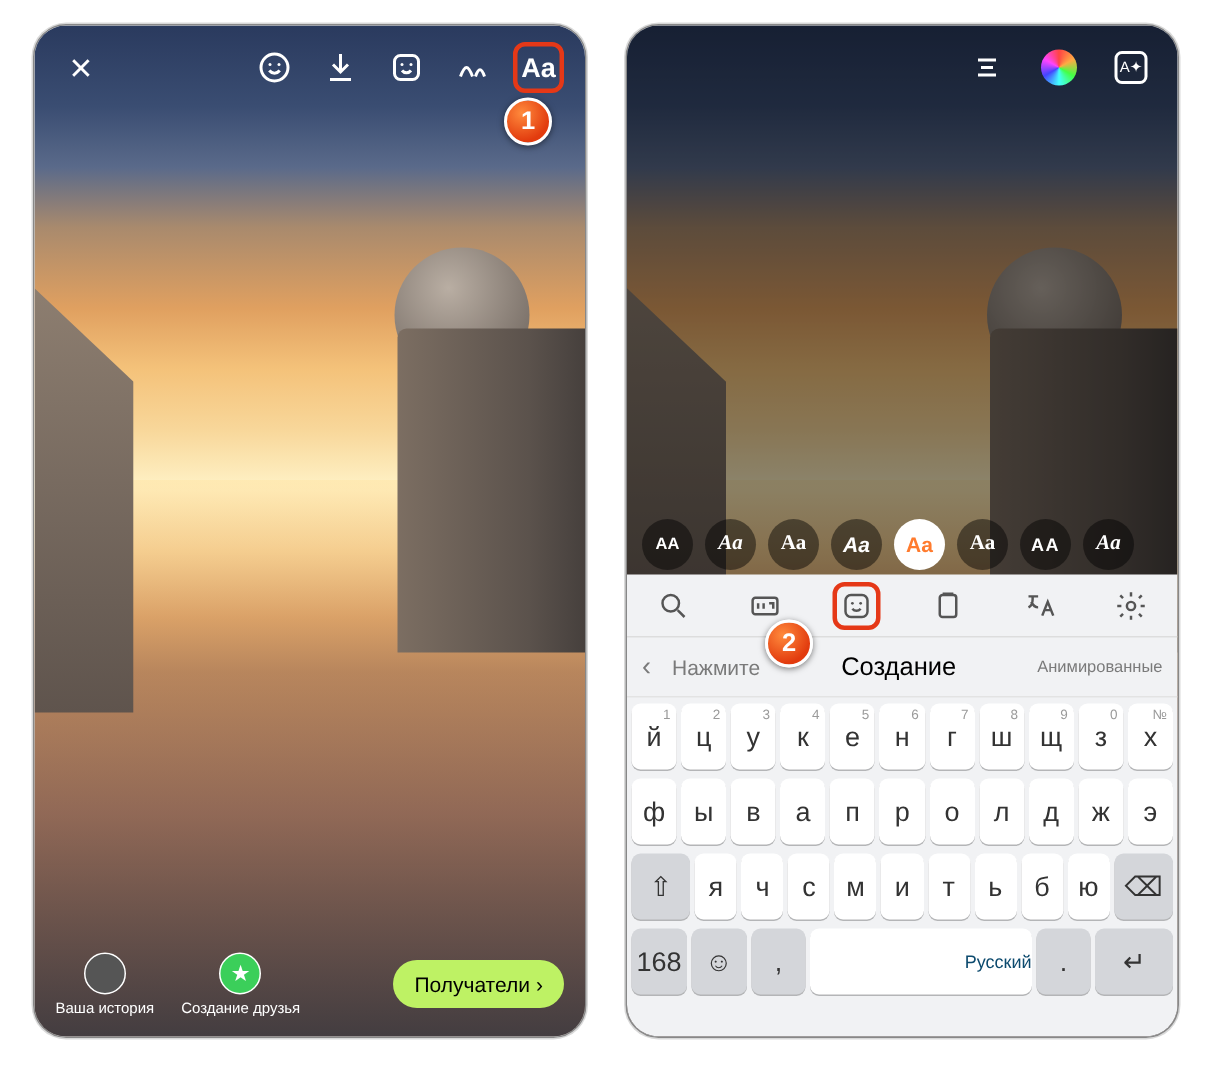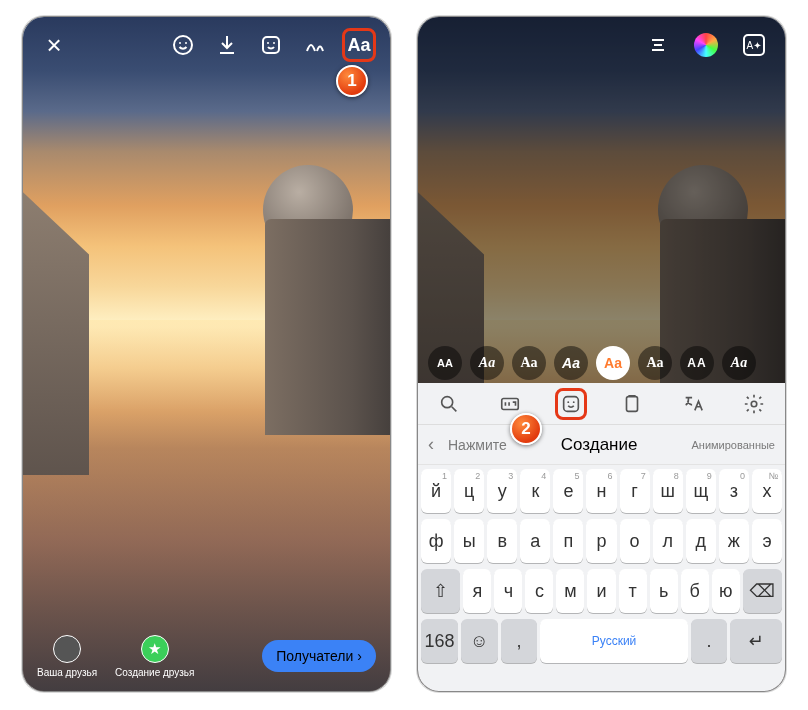--- a/index.html
+++ b/index.html
@@ -106,21 +106,21 @@
     width:28px; height:28px; border-radius:50%;
     background:#555; border:1.5px solid #fff;
   }
   .star-circle {
     width:28px; height:28px; border-radius:50%;
     background:#3bcf5a; border:1.5px solid #fff;
     display:flex; align-items:center; justify-content:center; color:#fff; font-size:15px;
   }
   .recipients-btn {
     margin-left:auto;
-    background:#3b82f6; color:#000; border-radius:22px;
+    background:#bef264; color:#000; border-radius:22px;
     padding:8px 14px; font-size:14px; font-weight:500;
     display:flex; align-items:center; gap:4px; cursor:pointer;
   }
 
   
   .font-row {
     position:absolute; left:0; right:0; bottom:308px;
     height:40px; display:flex; align-items:center; gap:8px;
     padding:0 10px; z-index:6; overflow:hidden;
   }
@@ -165,21 +165,21 @@
   .krow { display:flex; gap:3px; }
   .key {
     flex:1; height:44px; background:#fff; border-radius:6px;
     box-shadow:0 1px 0 rgba(0,0,0,.25);
     display:flex; flex-direction:column; align-items:center; justify-content:center;
     position:relative; cursor:pointer;
   }
   .key .num { position:absolute; top:2px; right:4px; font-size:9px; color:#9a9a9a; }
   .key .ch { font-size:18px; color:#333; }
   .key.fn { background:#d4d6da; font-size:13px; color:#444; }
-  .key.space { flex:4; font-size:12px; color:#3b82f6; }
+  .key.space { flex:4; font-size:12px; color:#0c4a6e;align-items:flex-end; }
   .key.wide { flex:1.4; }
 
   
   .topbar.right .icon-btn { margin-left:14px; }
   .color-wheel {
     width:24px; height:24px; border-radius:50%;
     background: conic-gradient(#f44,#fa4,#4f4,#4ff,#44f,#f4f,#f44);
   }
   .tinybox {
     width:22px; height:22px; border:2px solid #fff; border-radius:5px;
@@ -225,21 +225,21 @@
         </svg>
     </div>
     <div class="icon-btn aa-highlight" style="font-weight:600;font-size:18px;">Aa</div>
   </div>
 
   <div class="ann" style="top:48px; right:22px;">1</div>
 
   <div class="sharebar">
     <div class="share-item">
       <div class="avatar-circle"></div>
-      <span>Ваша друзья</span>
+      <span>Ваша история</span>
     </div>
     <div class="share-item">
       <div class="star-circle">★</div>
       <span>Создание друзья</span>
     </div>
     <div class="recipients-btn">
       <span>Получатели</span>
       <span>›</span>
     </div>
   </div>

